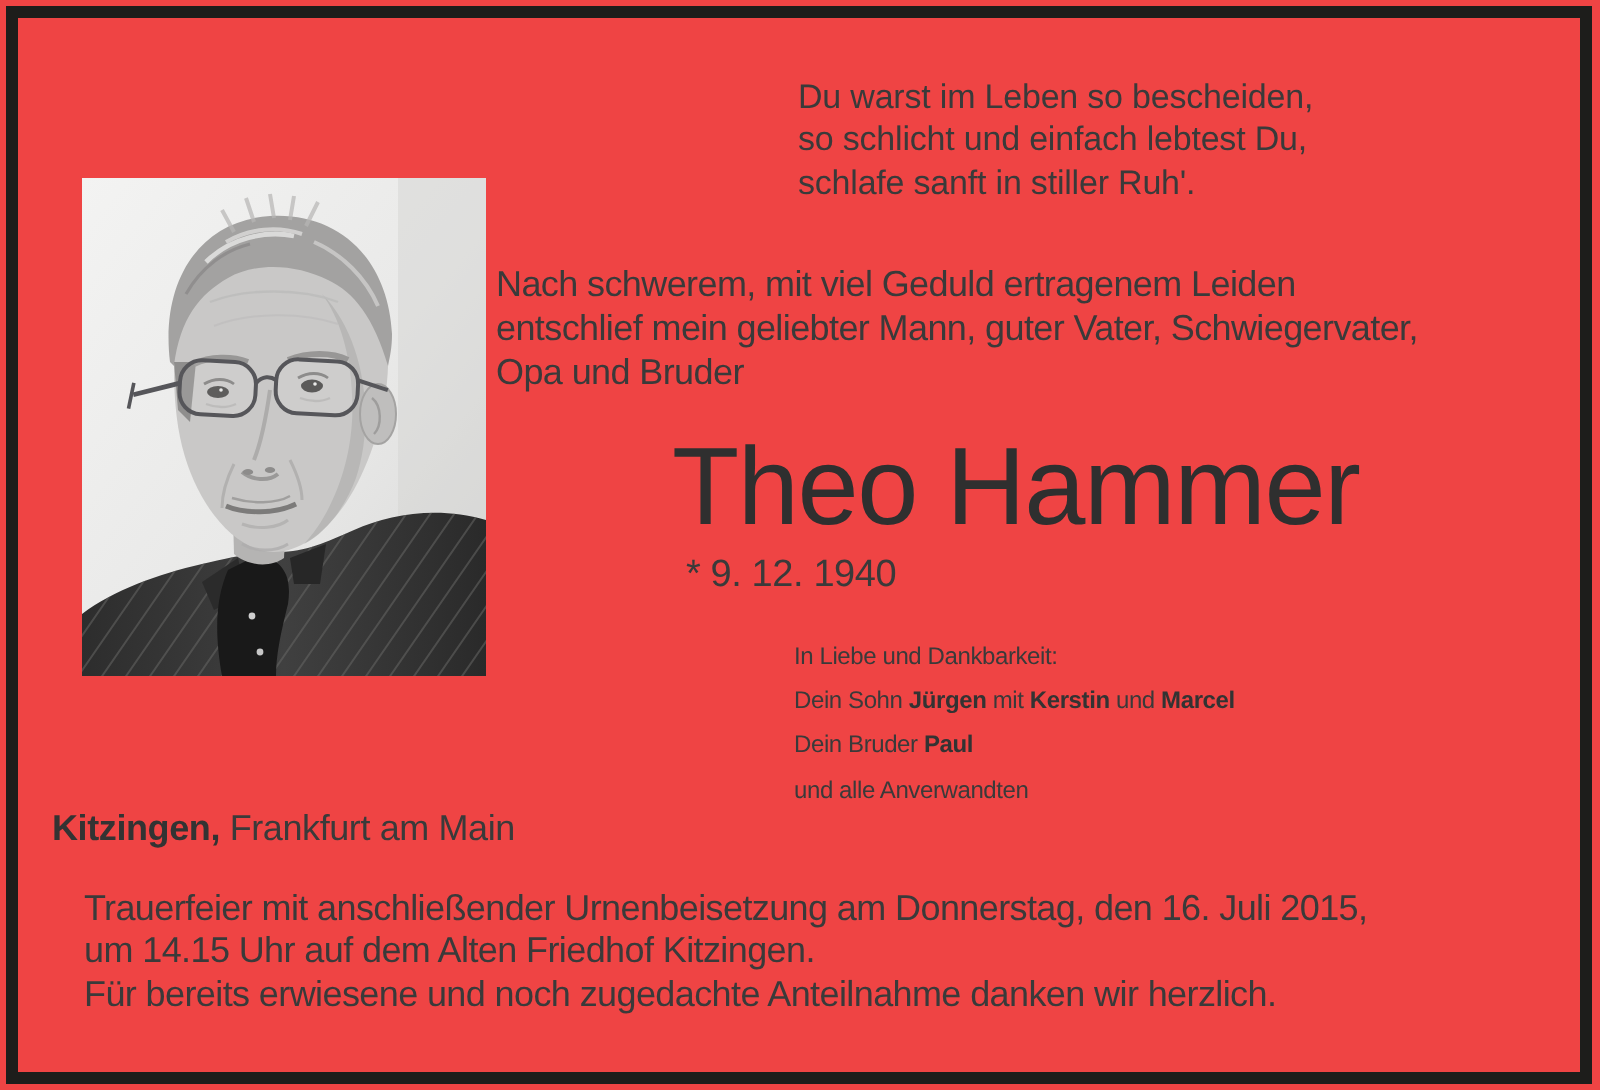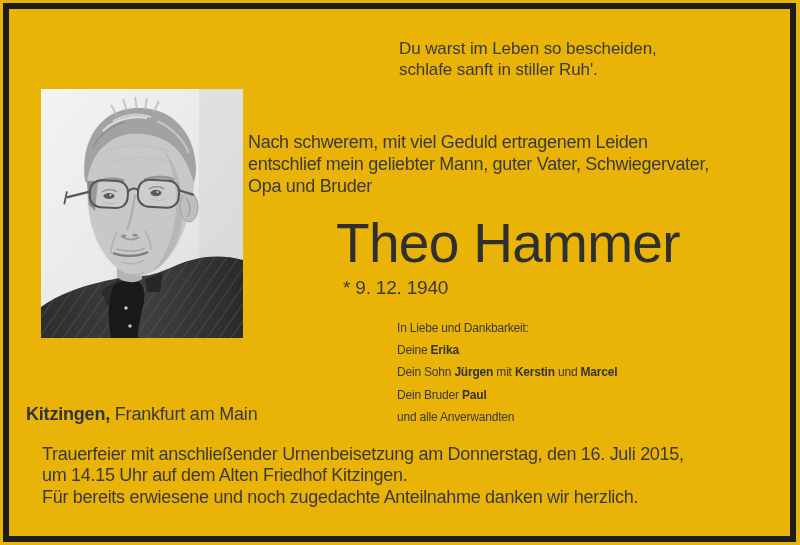--- a/index.html
+++ b/index.html
@@ -1,17 +1,17 @@
 <!DOCTYPE html>
 <html lang="de"><head>
 <meta charset="utf-8">
 <style>
   html,body{margin:0;padding:0;background:#ffffff;}
   body{font-family:"Liberation Sans","DejaVu Sans",sans-serif;}
-  .canvas{position:relative;width:800px;height:545px;background:#eab308;overflow:hidden;color:#3a3a3a;}
+  .canvas{position:relative;width:800px;height:545px;background:#ef4444;overflow:hidden;color:#3a3a3a;}
   .frame{position:absolute;left:3px;top:3px;right:4px;bottom:3px;border:6px solid #1d1d1b;pointer-events:none;}
   .line{white-space:nowrap;}
   .poem{position:absolute;left:399px;top:38px;font-size:17px;line-height:21.4px;letter-spacing:-0.1px;}
   .intro{position:absolute;left:248px;top:131px;font-size:18px;line-height:22px;letter-spacing:-0.3px;}
   .name{position:absolute;left:336px;top:216px;margin:0;font-size:55px;font-weight:400;line-height:1;letter-spacing:-0.7px;color:#2f2f2f;text-align:center;}
   .birth{position:absolute;left:343px;top:277px;font-size:19px;letter-spacing:-0.2px;text-align:right;}
   .death{position:absolute;left:583px;top:277px;font-size:19px;letter-spacing:-0.2px;}
   .mourners{position:absolute;left:397px;top:317px;font-size:12px;line-height:22.2px;letter-spacing:-0.2px;}
   .places{position:absolute;left:26px;top:404px;font-size:18px;letter-spacing:-0.2px;}
   .funeral{position:absolute;left:42px;top:444px;font-size:18px;line-height:21.4px;letter-spacing:-0.3px;}
@@ -21,20 +21,21 @@
 </style>
 </head>
 <body>
 
 <div class="canvas">
 
   <div class="frame"></div>
 
   <div class="poem">
     <div class="line">Du warst im Leben so bescheiden,</div>
+    <div class="line">so schlicht und einfach lebtest Du,</div>
     <div class="line">schlafe sanft in stiller Ruh'.</div>
   </div>
 
   <figure class="photo">
     <svg viewBox="0 0 202 249" xmlns="http://www.w3.org/2000/svg">
       <defs>
         <linearGradient id="pbg" x1="0" y1="0" x2="1" y2="1">
           <stop offset="0" stop-color="#f3f3f2"></stop>
           <stop offset="0.55" stop-color="#e9e9e8"></stop>
           <stop offset="1" stop-color="#d8d8d7"></stop>
@@ -136,21 +137,20 @@
     <div class="line">entschlief mein geliebter Mann, guter Vater, Schwiegervater,</div>
     <div class="line">Opa und Bruder</div>
   </div>
 
   <h1 class="name">Theo Hammer</h1>
 
   <div class="birth">* 9. 12. 1940</div>
 
   <div class="mourners">
     <div class="line">In Liebe und Dankbarkeit:</div>
-    <div class="line"><span>Deine</span> <strong>Erika</strong></div>
     <div class="line"><span>Dein Sohn</span> <strong>Jürgen</strong> <span>mit</span> <strong>Kerstin</strong> <span>und</span> <strong>Marcel</strong></div>
     <div class="line"><span>Dein Bruder</span> <strong>Paul</strong></div>
     <div class="line">und alle Anverwandten</div>
   </div>
 
   <div class="places line">
     <strong>Kitzingen,</strong> <span>Frankfurt am Main</span>
   </div>
 
   <div class="funeral">

